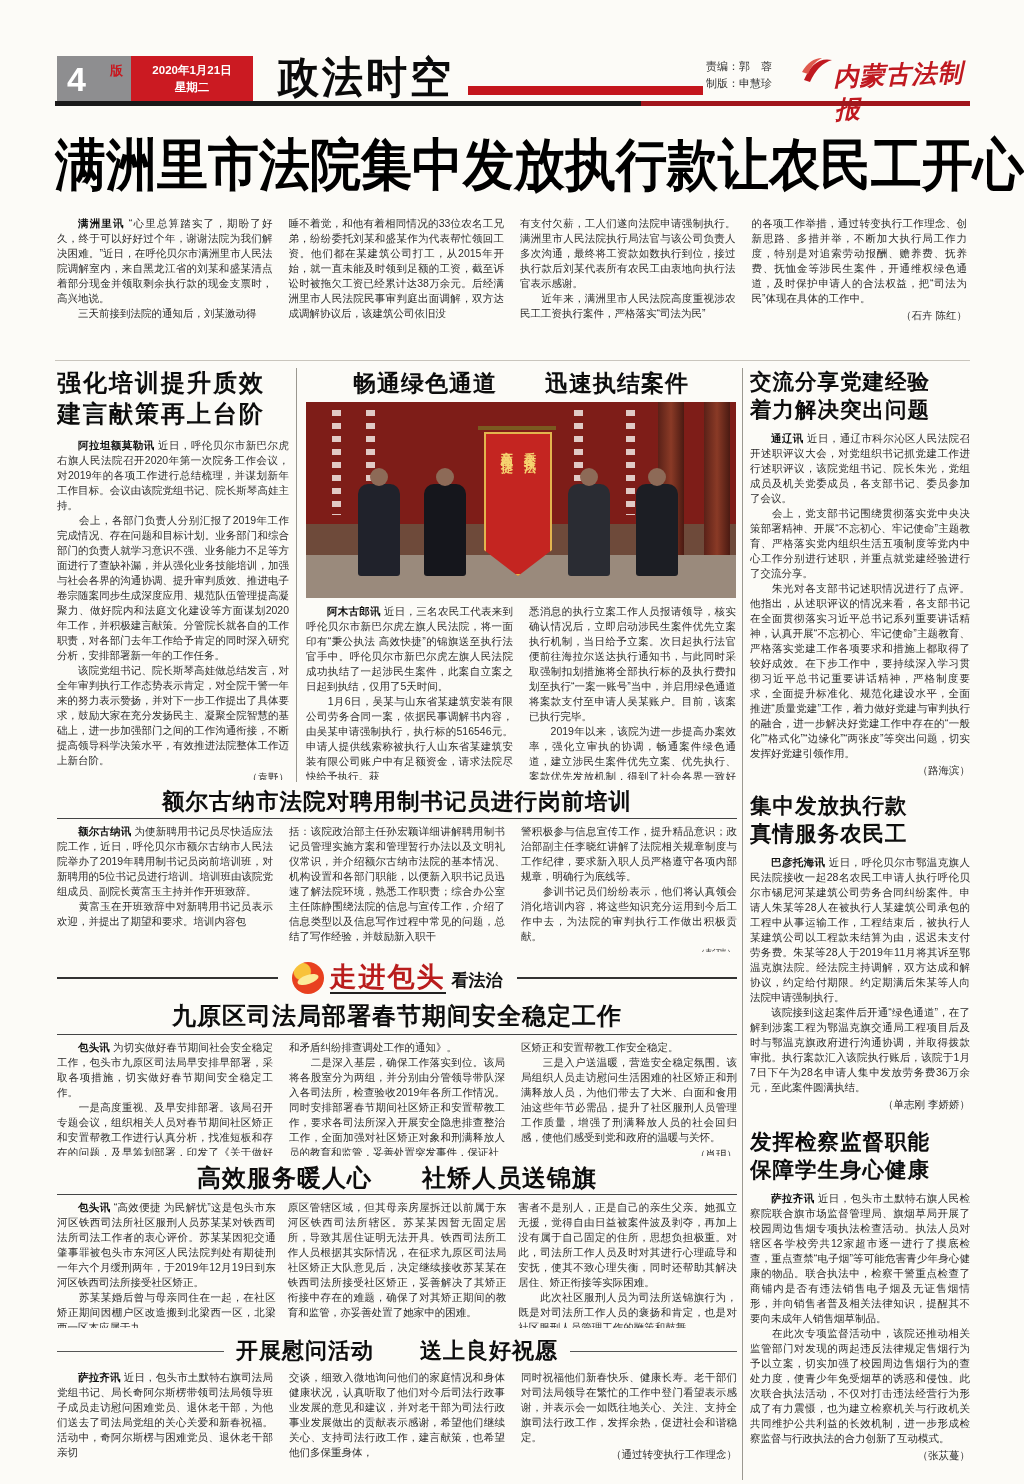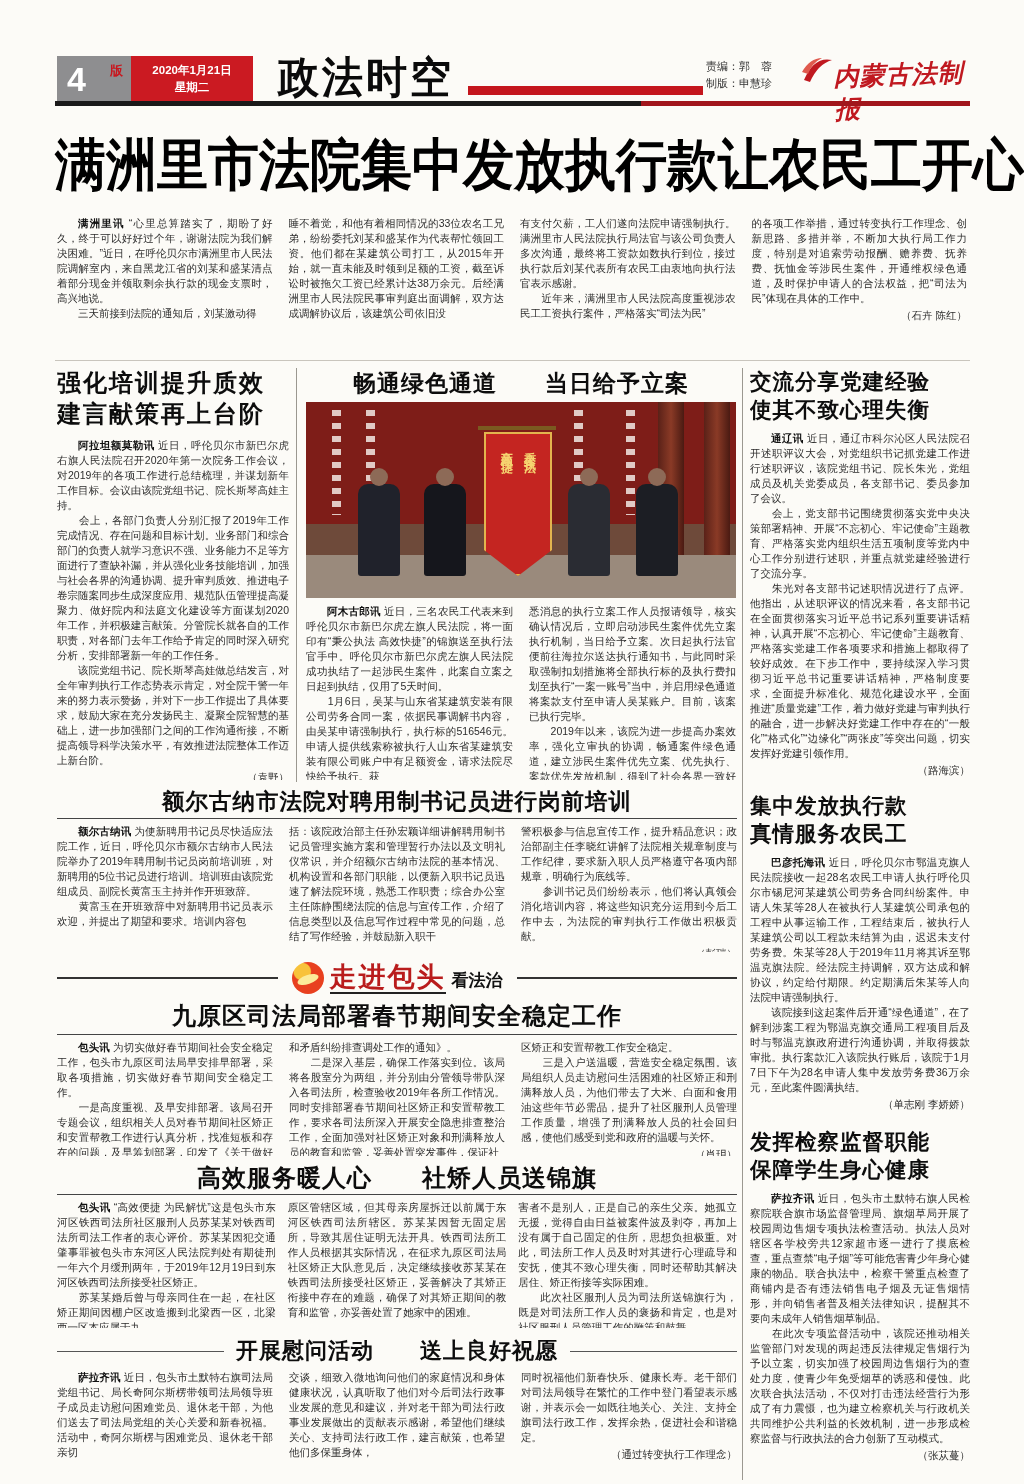--- a/index.html
+++ b/index.html
@@ -172,21 +172,21 @@
     <p class="body indent"><b class="dl">阿拉坦额莫勒讯</b> <span>近日，呼伦贝尔市新巴尔虎右旗人民法院召开2020年第一次院务工作会议，对2019年的各项工作进行总结梳理，并谋划新年工作目标。会议由该院党组书记、院长斯琴高娃主持。
 　　会上，各部门负责人分别汇报了2019年工作完成情况、存在问题和目标计划。业务部门和综合部门的负责人就学习意识不强、业务能力不足等方面进行了查缺补漏，并从强化业务技能培训，加强与社会各界的沟通协调、提升审判质效、推进电子卷宗随案同步生成深度应用、规范队伍管理提高凝聚力、做好院内和法庭文化建设等方面谋划2020年工作，并积极建言献策。分管院长就各自的工作职责，对各部门去年工作给予肯定的同时深入研究分析，安排部署新一年的工作任务。
 　　该院党组书记、院长斯琴高娃做总结发言，对全年审判执行工作态势表示肯定，对全院干警一年来的努力表示赞扬，并对下一步工作提出了具体要求，鼓励大家在充分发扬民主、凝聚全院智慧的基础上，进一步加强部门之间的工作沟通衔接，不断提高领导科学决策水平，有效推进法院整体工作迈上新台阶。</span></p>
     <span class="byline">（袁野）</span>
   </div>
 </div>
 
 <div class="abs" id="vrule1"></div>
 <div class="abs" id="vrule2"></div>
 
-<div class="abs" id="photo-head">畅通绿色通道　　当日给予立案</div>
+<div class="abs" id="photo-head">畅通绿色通道　　迅速执结案件</div>
 <div class="abs" id="photo">
   <div class="pillar" style="left:352px;"></div>
   <div class="pillar" style="left:398px;"></div>
   <div class="callig" style="left:26px;"></div>
   <div class="callig" style="left:60px;"></div>
   <div class="callig" style="left:268px;"></div>
   <div class="callig" style="left:320px;"></div>
   <div class="person p1" style="left:52px;"></div>
   <div class="person p2" style="left:118px;"></div>
   <div id="pennant-bar"></div>
@@ -205,21 +205,21 @@
   <div class="col">
     <p class="body">悉消息的执行立案工作人员报请领导，核实确认情况后，立即启动涉民生案件优先立案执行机制，当日给予立案。次日起执行法官便前往海拉尔送达执行通知书，与此同时采取强制扣划措施将全部执行标的及执行费扣划至执行“一案一账号”当中，并启用绿色通道将案款支付至申请人吴某账户。目前，该案已执行完毕。
 　　2019年以来，该院为进一步提高办案效率，强化立审执的协调，畅通案件绿色通道，建立涉民生案件优先立案、优先执行、案款优先发放机制，得到了社会各界一致好评。</p>
 
   </div>
 </div>
 
 <div class="abs" id="right-rail">
   <div class="rr-art" id="rr-a">
     <h2 class="sec-h rr-h">
-      <span>交流分享党建经验</span><br><span>使其不致心理失衡</span>
+      <span>交流分享党建经验</span><br><span>着力解决突出问题</span>
     </h2>
     <div class="bodywrap">
       <p class="body indent"><b class="dl">通辽讯</b> <span>近日，通辽市科尔沁区人民法院召开述职评议大会，对党组织书记抓党建工作进行述职评议，该院党组书记、院长朱光，党组成员及机关党委成员，各支部书记、委员参加了会议。
 　　会上，党支部书记围绕贯彻落实党中央决策部署精神、开展“不忘初心、牢记使命”主题教育、严格落实党内组织生活五项制度等党内中心工作分别进行述职，并重点就党建经验进行了交流分享。
 　　朱光对各支部书记述职情况进行了点评。他指出，从述职评议的情况来看，各支部书记在全面贯彻落实习近平总书记系列重要讲话精神，认真开展“不忘初心、牢记使命”主题教育、严格落实党建工作各项要求和措施上都取得了较好成效。在下步工作中，要持续深入学习贯彻习近平总书记重要讲话精神，严格制度要求，全面提升标准化、规范化建设水平，全面推进“质量党建”工作，着力做好党建与审判执行的融合，进一步解决好党建工作中存在的“一般化”“格式化”“边缘化”“两张皮”等突出问题，切实发挥好党建引领作用。</span></p>
       <span class="byline">（路海滨）</span>
     </div>
   </div>
   <div class="rr-art" id="rr-b">
     <h2 class="sec-h rr-h">

